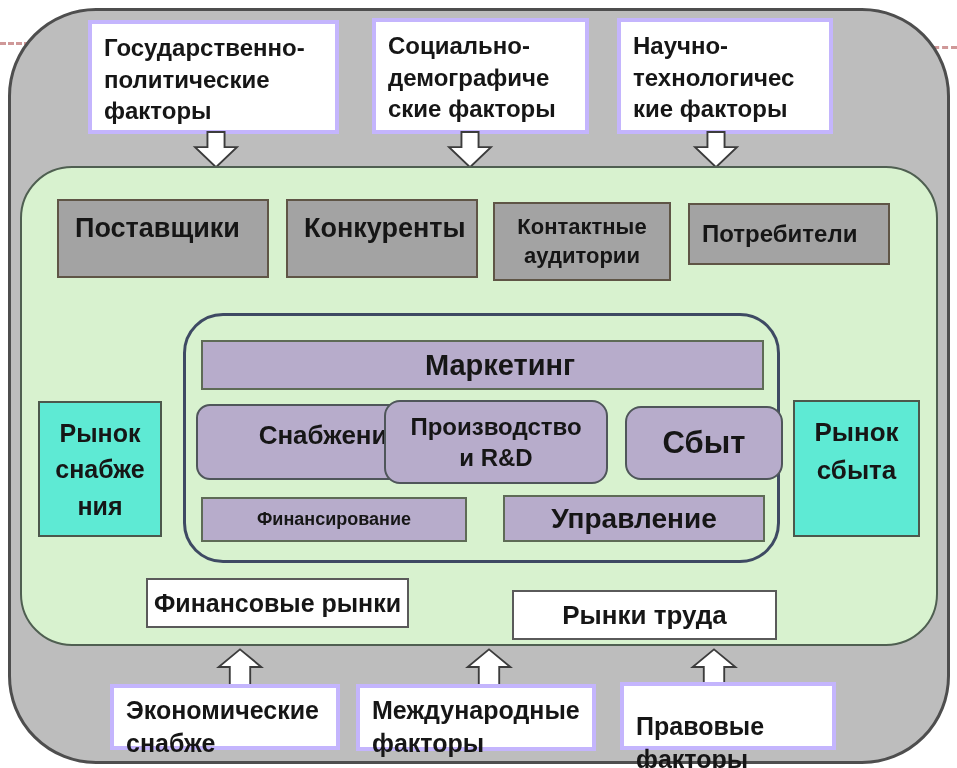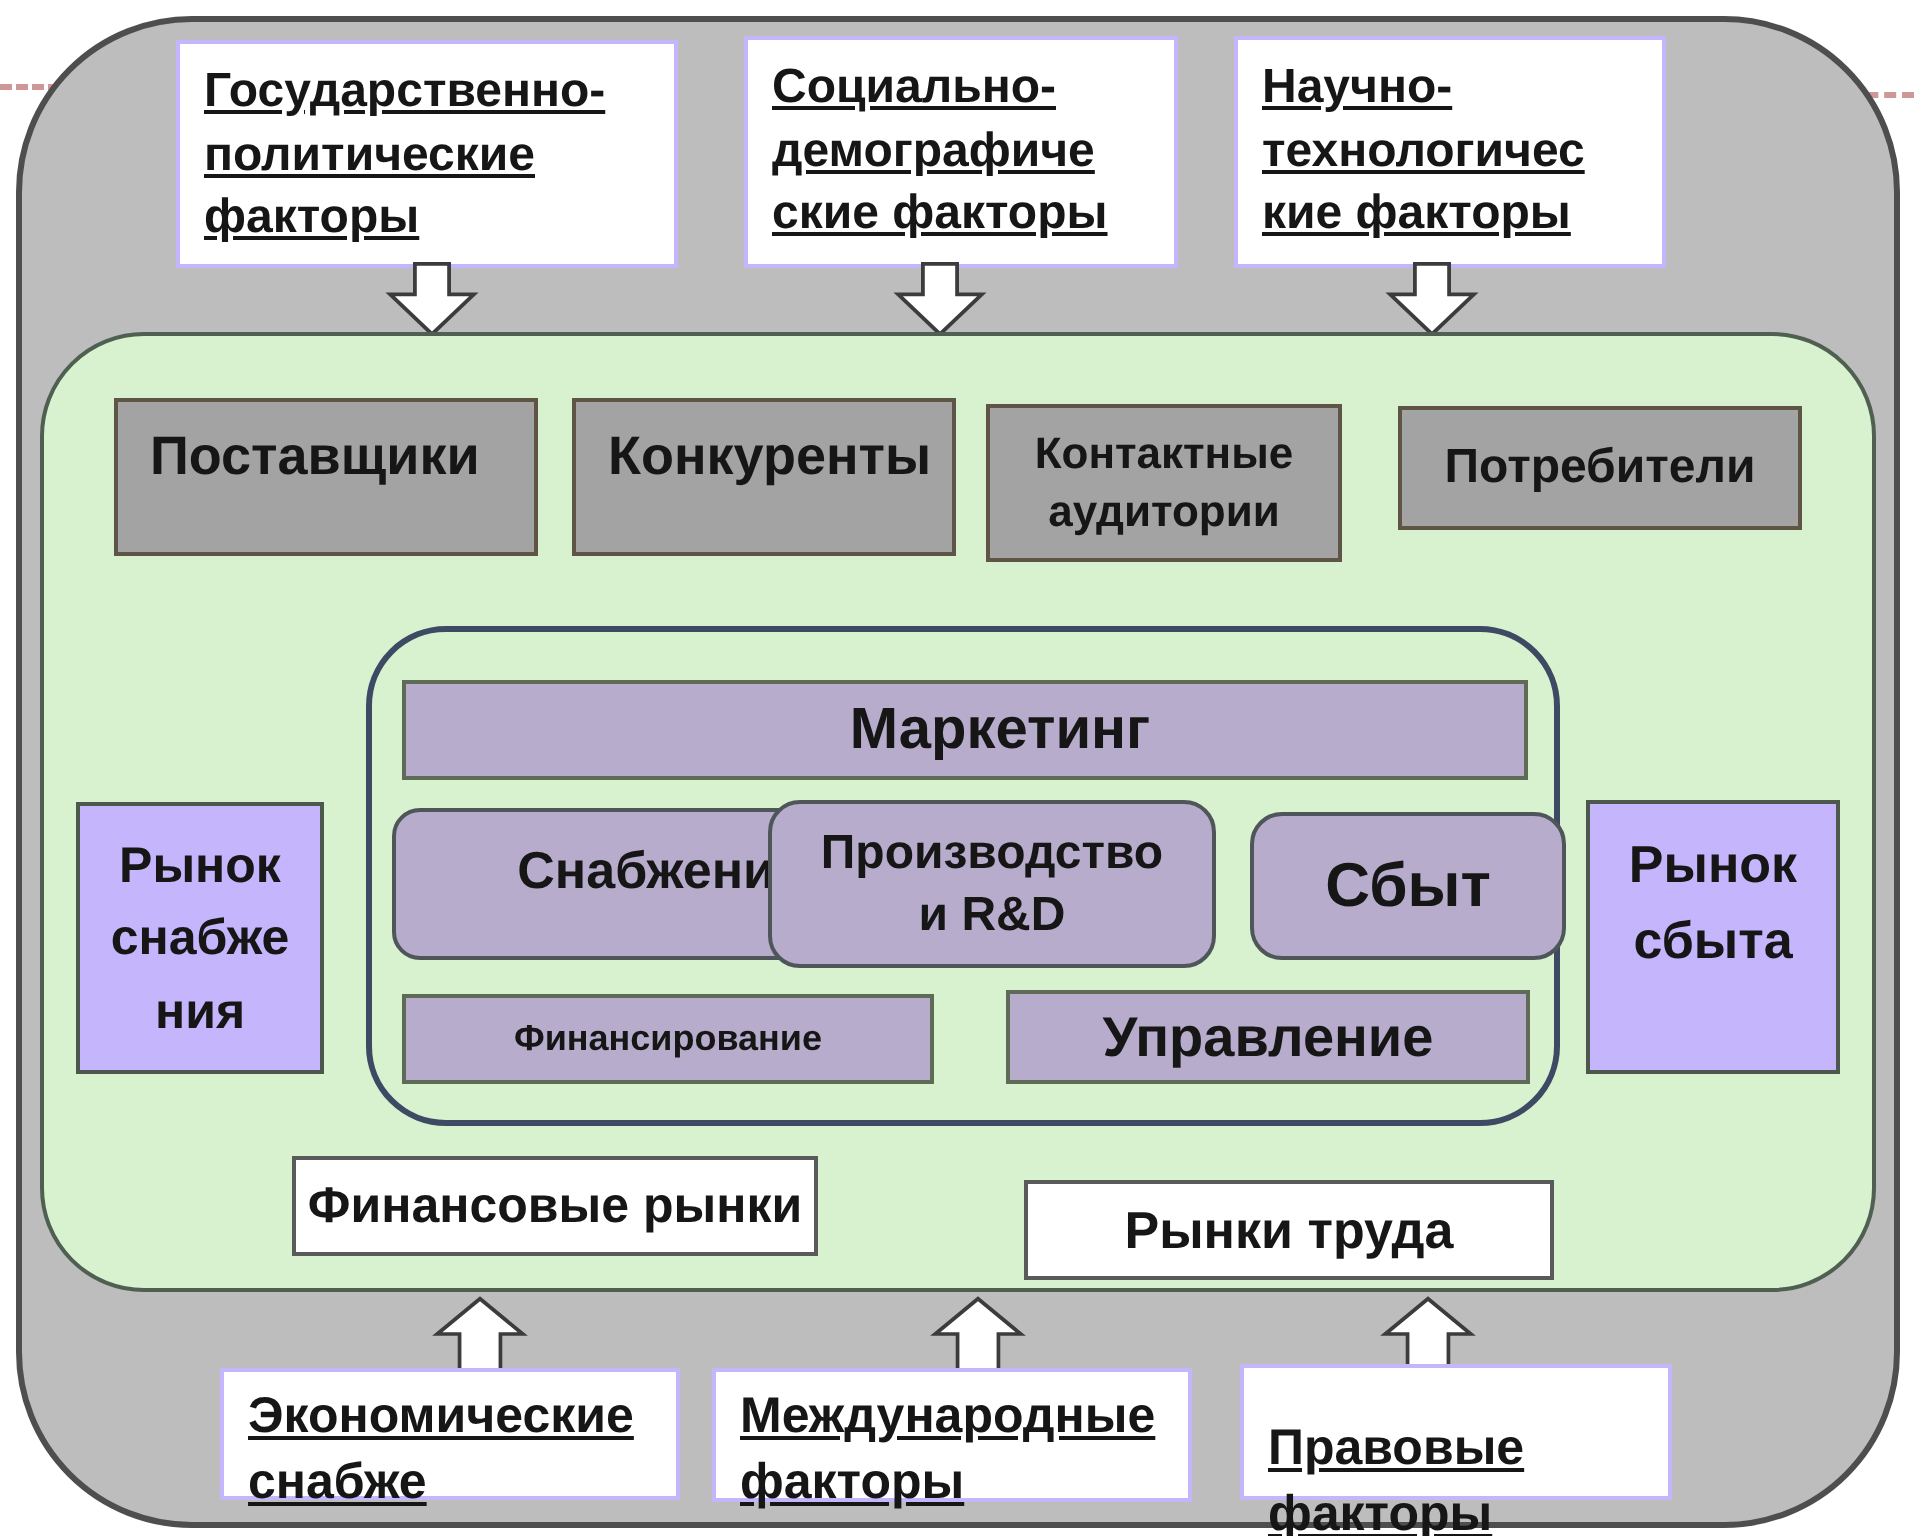--- a/index.html
+++ b/index.html
@@ -19,45 +19,44 @@
     left:8px;top:8px;width:942px;height:756px;
     background:#bdbdbd;border:3px solid #4e4e4e;border-radius:88px;
   }
   
   .micro{
     left:20px;top:166px;width:918px;height:480px;
     background:#d8f2cf;border:2px solid #4f5f51;border-radius:52px;
   }
   
   .factor{
-    background:#ffffff;border:2px solid #c4b5fd;
+    background:#ffffff;border:4px solid #c4b5fd;
     font-size:24px;line-height:1.32;text-align:left;
     padding:8px 8px 0 12px;
-    text-decoration:underline;
   }
   
   .actor{
     background:#a3a3a3;border:2px solid #5f5546;
     font-size:27px;padding:12px 0 0 16px;
   }
   .actor.center{display:flex;align-items:center;justify-content:center;
     text-align:center;font-size:22px;line-height:1.3;padding:0;}
-  .actor.consumers{display:flex;align-items:center;justify-content:center;
-    font-size:24px;padding:0;margin-left:11px;}
+  .actor.consumers{display:flex;align-items:center;
+    font-size:24px;padding:12px;}
   
   .firm{
     border:3px solid #3e4a63;border-radius:40px;background:transparent;
   }
   .purple{
     background:#b7accb;border:2px solid #4f565a;
   }
   .flexc{display:flex;align-items:center;justify-content:center;text-align:center;}
   
   .market{
-    background:#c4b5fd;border:2px solid #4c584c;
+    background:#5eead4;border:2px solid #4c584c;
     text-align:center;padding-top:12px;font-size:25px;line-height:1.45;
   }
   .mrow{
     background:#ffffff;border:2px solid #5a5a5a;
   }
   .arrow-svg{display:block;}
 </style>
 </head>
 <body>
 

